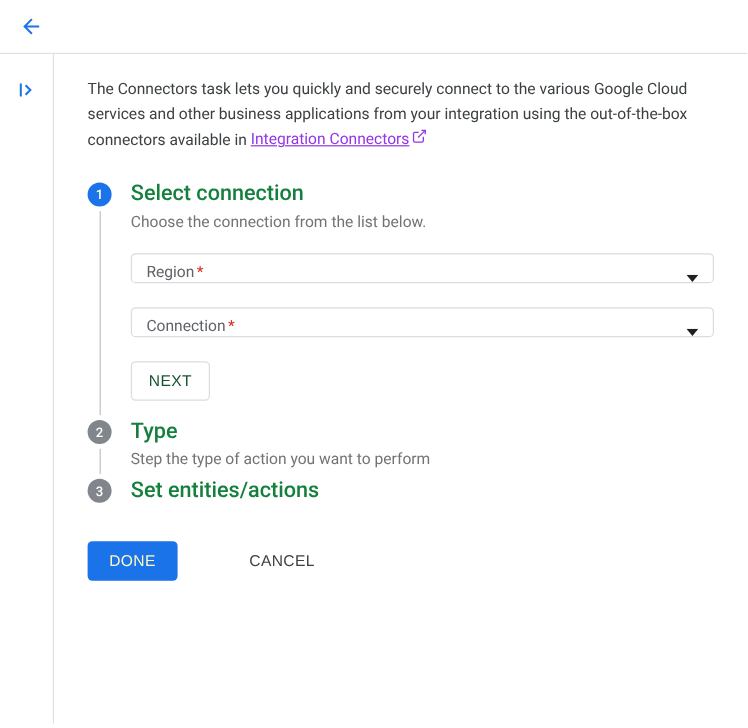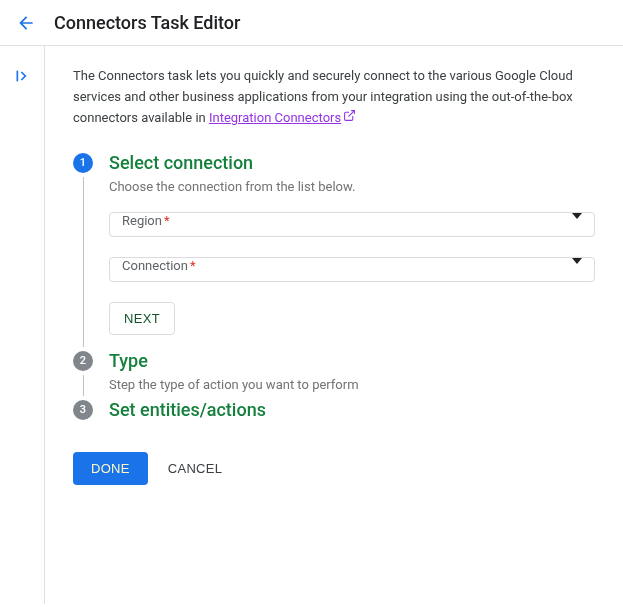--- a/index.html
+++ b/index.html
@@ -115,21 +115,21 @@
     color: #737373;
     margin-bottom: 18px;
   }
   .step-sub.tight { margin-bottom: 0; }
   .field {
     position: relative;
     border: 1px solid #dadce0;
     border-radius: 4px;
     height: 25px;
     display: flex;
-    align-items: flex-start;
+    align-items: flex-end;
     padding: 0 12px;
     margin-bottom: 20px;
     cursor: pointer;
     background: #fff;
   }
   .field-label {
     font-size: 13px;
     color: #5f6368;
   }
   .req { color: #d93025; margin-left: 2px; }
@@ -167,32 +167,32 @@
     letter-spacing: 0.3px;
   }
   .cancel-btn {
     background: none;
     border: none;
     color: #3c4043;
     font-size: 13px;
     font-weight: 500;
     cursor: pointer;
     letter-spacing: 0.3px;
+    margin-left: 40px;
   }
 </style>
 </head>
 <body>
 
 <div class="header">
   <span class="back-arrow">
     <svg width="20" height="20" viewBox="0 0 24 24" fill="#1a73e8">
         <path d="M20 11H7.83l5.59-5.59L12 4l-8 8 8 8 1.41-1.41L7.83 13H20v-2z"></path>
       </svg>
   </span>
-  <span class="header-title">Connectors Task Editor</span>
 </div>
 
 <div class="layout">
   <div class="gutter">
     <span class="gutter-icon">
       <svg width="16" height="16" viewBox="0 0 24 24" fill="none" stroke="#1a73e8" stroke-width="2.5">
           <line x1="5" y1="4" x2="5" y2="20"></line>
           <polyline points="11 6 17 12 11 18"></polyline>
         </svg>
     </span>

